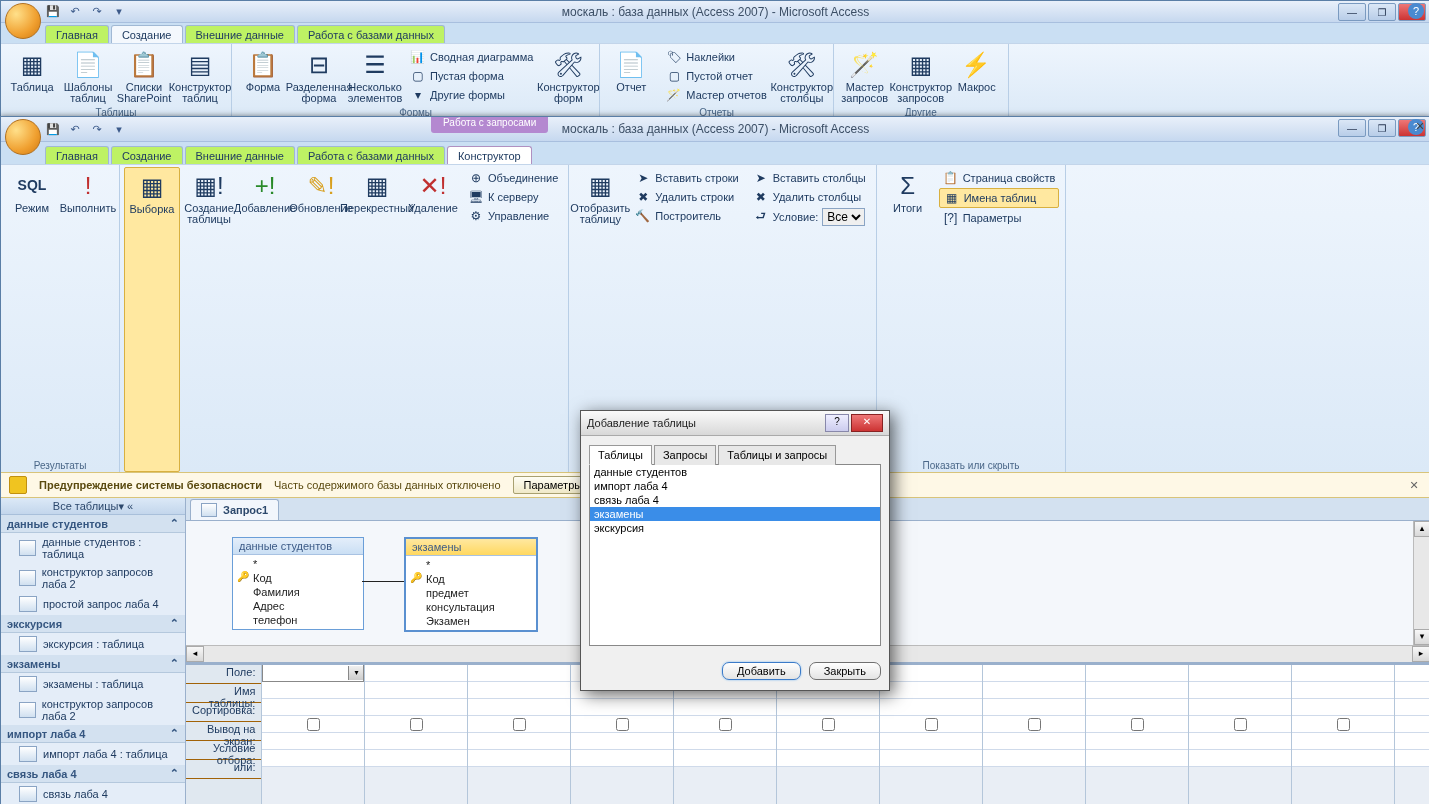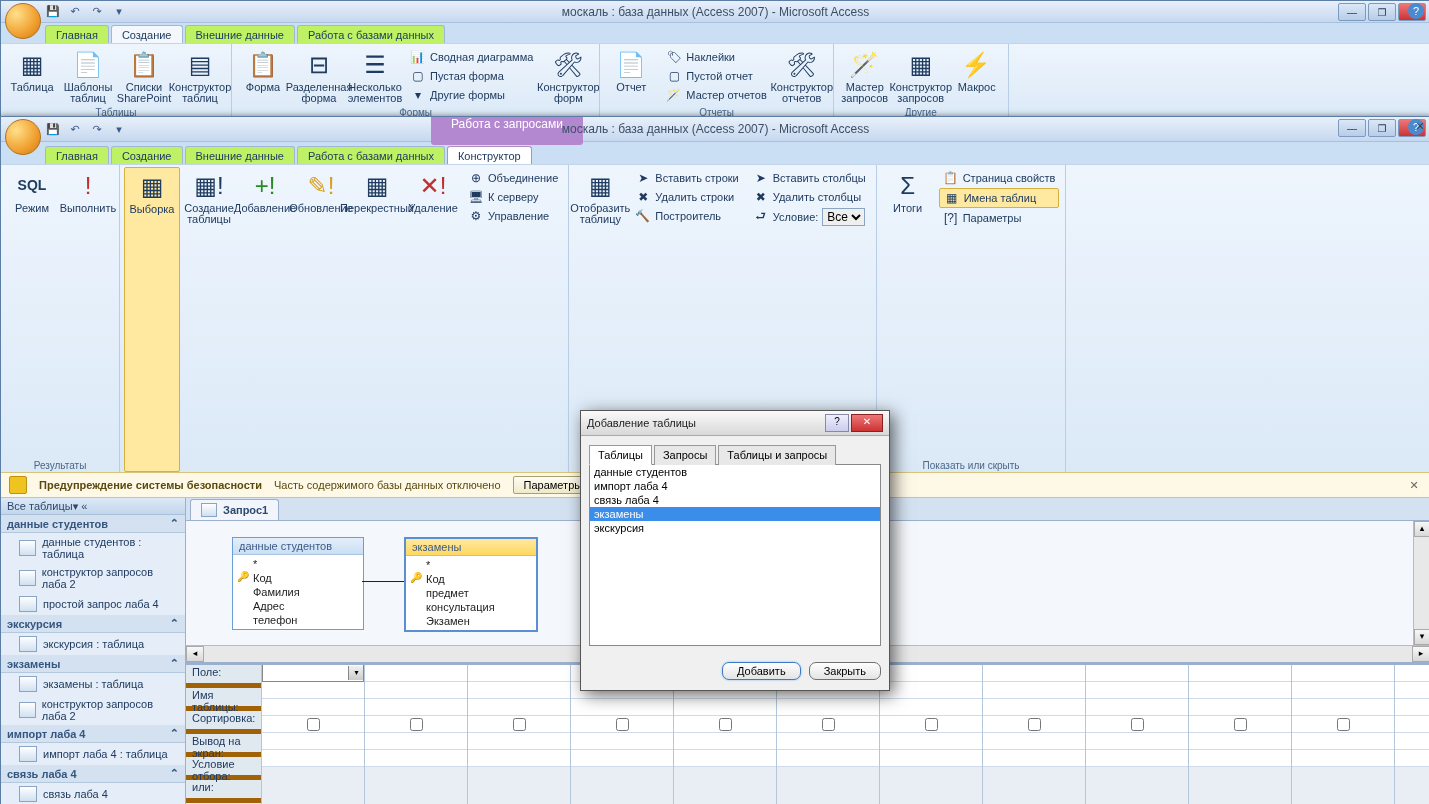--- a/index.html
+++ b/index.html
@@ -11,60 +11,60 @@
 .titlebar .qat{display:flex;align-items:center;gap:6px;padding-left:44px}
 .officebtn{position:absolute;left:4px;top:2px;width:34px;height:34px;border-radius:50%;background:radial-gradient(circle at 30% 30%,#ffe08a,#f0a030 60%,#d07810);border:1px solid #b07020;z-index:5}
 .qat-ico{width:16px;height:16px;display:flex;align-items:center;justify-content:center;color:#3c5a8a}
 .winbtns{position:absolute;right:4px;top:2px;display:flex;gap:2px}
 .winbtn{width:26px;height:16px;background:linear-gradient(#dbe7f6,#b8cde8);border:1px solid #7a9ac0;border-radius:2px;font-size:10px;display:flex;align-items:center;justify-content:center;color:#2a3a55}
 .winbtn.close{background:linear-gradient(#e77,#c33);color:#fff}
 .tabs{height:22px;display:flex;align-items:flex-end;padding-left:44px;gap:2px;background:#cadff3}
 .tab{padding:3px 10px 2px;border:1px solid #a0b8d4;border-bottom:none;background:#bef264;color:#1f3b60;border-radius:3px 3px 0 0;cursor:default}
 .tab.active{background:#f4f8fd;font-weight:normal}
 .tab.context{background:#ffffff;border-color:#b090c0}
-.context-title{position:absolute;left:430px;top:0;height:28px;padding:0 20px;font-size:12px;background:#b488d0;color:#fff;border-radius:0 0 3px 3px}
+.context-title{position:absolute;left:430px;top:0;height:16px;padding:0 12px;font-size:10px;background:#b488d0;color:#fff;border-radius:0 0 3px 3px}
 .ribbon{flex:1;background:linear-gradient(#eef5fd,#dbe9f7);display:flex;border-top:1px solid #c3d5ea}
 .group{display:flex;flex-direction:column;align-items:center;border-right:1px solid #b8cee6;padding:2px 4px 0}
 .group-body{display:flex;gap:2px;flex:1}
 .group-label{font-size:10px;color:#4a6788;padding:1px 0;text-align:center;width:100%}
 .bigbtn{width:50px;display:flex;flex-direction:column;align-items:center;padding:2px 2px 0;text-align:center;line-height:11px;color:#1f3b60}
 .bigbtn .ico{width:32px;height:32px;margin-bottom:2px;display:flex;align-items:center;justify-content:center;font-size:24px}
 .smallcol{display:flex;flex-direction:column;gap:1px;padding:2px 2px}
 .smallbtn{display:flex;align-items:center;gap:4px;padding:1px 4px;color:#1f3b60;white-space:nowrap}
 .smallbtn.hl{background:#ffe8a0;border:1px solid #d8b040;border-radius:2px}
 .smallbtn .si{width:16px;height:16px;display:inline-flex;align-items:center;justify-content:center;font-size:12px}
 .secwarn{height:24px;background:#fef8e6;border-top:1px solid #d8c47a;border-bottom:1px solid #d8c47a;display:flex;align-items:center;gap:12px;padding:0 8px;color:#5a4a10}
 .secwarn .shield{width:16px;height:16px;background:#f0c420;border:1px solid #c09010;border-radius:2px}
 .secwarn .bold{font-weight:bold}
 .secwarn button{padding:2px 10px;border:1px solid #a8a070;background:linear-gradient(#fefdf4,#f0e9c8);border-radius:2px;font-size:11px}
 .secwarn .x{margin-left:auto;width:16px;color:#666;text-align:center}
 .mainarea{flex:1;display:flex;background:#cddff1;min-height:0}
 .navpane{width:184px;background:#e4edf8;border-right:1px solid #9ab0cc;display:flex;flex-direction:column}
-.navhead{height:22px;background:linear-gradient(#dce9f7,#c3d6ec);border-bottom:1px solid #a8bfda;display:flex;align-items:center;padding:0 6px;color:#2c486c;justify-content:flex-start}
+.navhead{height:22px;background:linear-gradient(#dce9f7,#c3d6ec);border-bottom:1px solid #a8bfda;display:flex;align-items:center;padding:0 6px;color:#2c486c;justify-content:center}
 .navgroup{background:#d3e1f0;border-bottom:1px solid #b4c8dd;padding:2px 6px;font-weight:bold;color:#355680;display:flex;justify-content:space-between;align-items:center}
 .navitem{display:flex;align-items:center;gap:6px;padding:3px 6px 3px 18px;color:#1f3b60}
 .navitem .ti{width:16px;height:14px;background:linear-gradient(#fff,#d0e0f0);border:1px solid #8aa4c4}
 .content{flex:1;display:flex;flex-direction:column;min-width:0}
 .doctabs{height:22px;background:#d3e1f0;border-bottom:1px solid #9ab0cc;display:flex;align-items:flex-end}
 .doctab{padding:3px 10px;background:#f2f6fc;border:1px solid #9ab0cc;border-bottom:none;border-radius:3px 3px 0 0;margin-left:4px;display:flex;align-items:center;gap:6px;font-weight:bold;color:#2c486c}
 .doctab .ti{width:14px;height:12px;background:linear-gradient(#fff,#d0e0f0);border:1px solid #8aa4c4}
 .designsurf{flex:1;background:#f4f7fb;position:relative;overflow:hidden}
 .tblbox{position:absolute;width:130px;border:1px solid #6a9ed8;background:#fff}
 .tblbox.sel{border:2px solid #5a90d0}
 .tblhead{background:linear-gradient(#e4eefa,#cadff4);padding:2px 6px;color:#3c5a86;border-bottom:1px solid #a8c2e2}
 .tblhead.sel{background:linear-gradient(#ffe8a0,#ffd860)}
 .tblbody{padding:2px 0}
 .fld{padding:1px 8px 1px 20px;position:relative;color:#222}
 .fld.key::before{content:"🔑";position:absolute;left:4px;top:0;font-size:10px}
 .link{position:absolute;height:1px;background:#222}
 .hscroll{height:16px;background:#e8e8e8;border-top:1px solid #bbb;display:flex;align-items:center}
 .hscroll .ar{width:16px;height:14px;background:linear-gradient(#f8f8f8,#d8d8d8);border:1px solid #aaa;text-align:center;line-height:12px;font-size:9px}
 .gridpane{height:140px;background:#e9eef5;border-top:3px solid #9ab0cc;display:flex;overflow:hidden}
 .gridlabels{width:120px;background:#e0e8f0;border-right:1px solid #b4c6da}
-.gridlabels div{height:16px;padding:1px 6px;color:#1f3b60;border-bottom:5px solid #a16207}
+.gridlabels div{height:16px;text-align:right;padding:1px 6px;color:#1f3b60;border-bottom:1px solid #a16207}
 .gridcols{flex:1;display:flex}
 .gcol{width:102px;border-right:1px solid #b4c6da}
 .gcell{height:16px;border-bottom:1px solid #cfdaea;background:#fff;display:flex;align-items:center;justify-content:center}
 .gcell input[type=checkbox]{margin:0}
 .dropdown{width:100%;height:16px;border:1px solid #888;display:flex;justify-content:flex-end;align-items:center}
 .dropdown .ar{width:14px;height:14px;background:linear-gradient(#f0f0f0,#ccc);border-left:1px solid #888;text-align:center;font-size:8px;line-height:14px}
 .dialog{position:absolute;left:580px;top:410px;width:308px;background:#f0f0f0;border:1px solid #555;box-shadow:4px 4px 16px rgba(0,0,0,.6);z-index:20}
 .dlg-title{height:24px;background:linear-gradient(#fafafa,#d8d8d8);display:flex;align-items:center;padding:0 6px;justify-content:space-between;border-bottom:1px solid #aaa}
 .dlg-title .txt{color:#222}
 .dlg-title .btns{display:flex;gap:2px}
@@ -184,21 +184,21 @@
               <span class="si">▢</span>
               <span>Пустой отчет</span>
             </div>
           <div class="smallbtn">
               <span class="si">🪄</span>
               <span>Мастер отчетов</span>
             </div>
         </div>
         <div class="bigbtn">
             <div class="ico">🛠</div>
-            <span>Конструктор отчетов</span>
+            <span>Конструктор столбцы</span>
           </div>
       </div>
       <div class="group-label">Отчеты</div>
     </div>
     <div class="group">
       <div class="group-body">
         <div class="bigbtn">
             <div class="ico">🪄</div>
             <span>Мастер запросов</span>
           </div>

